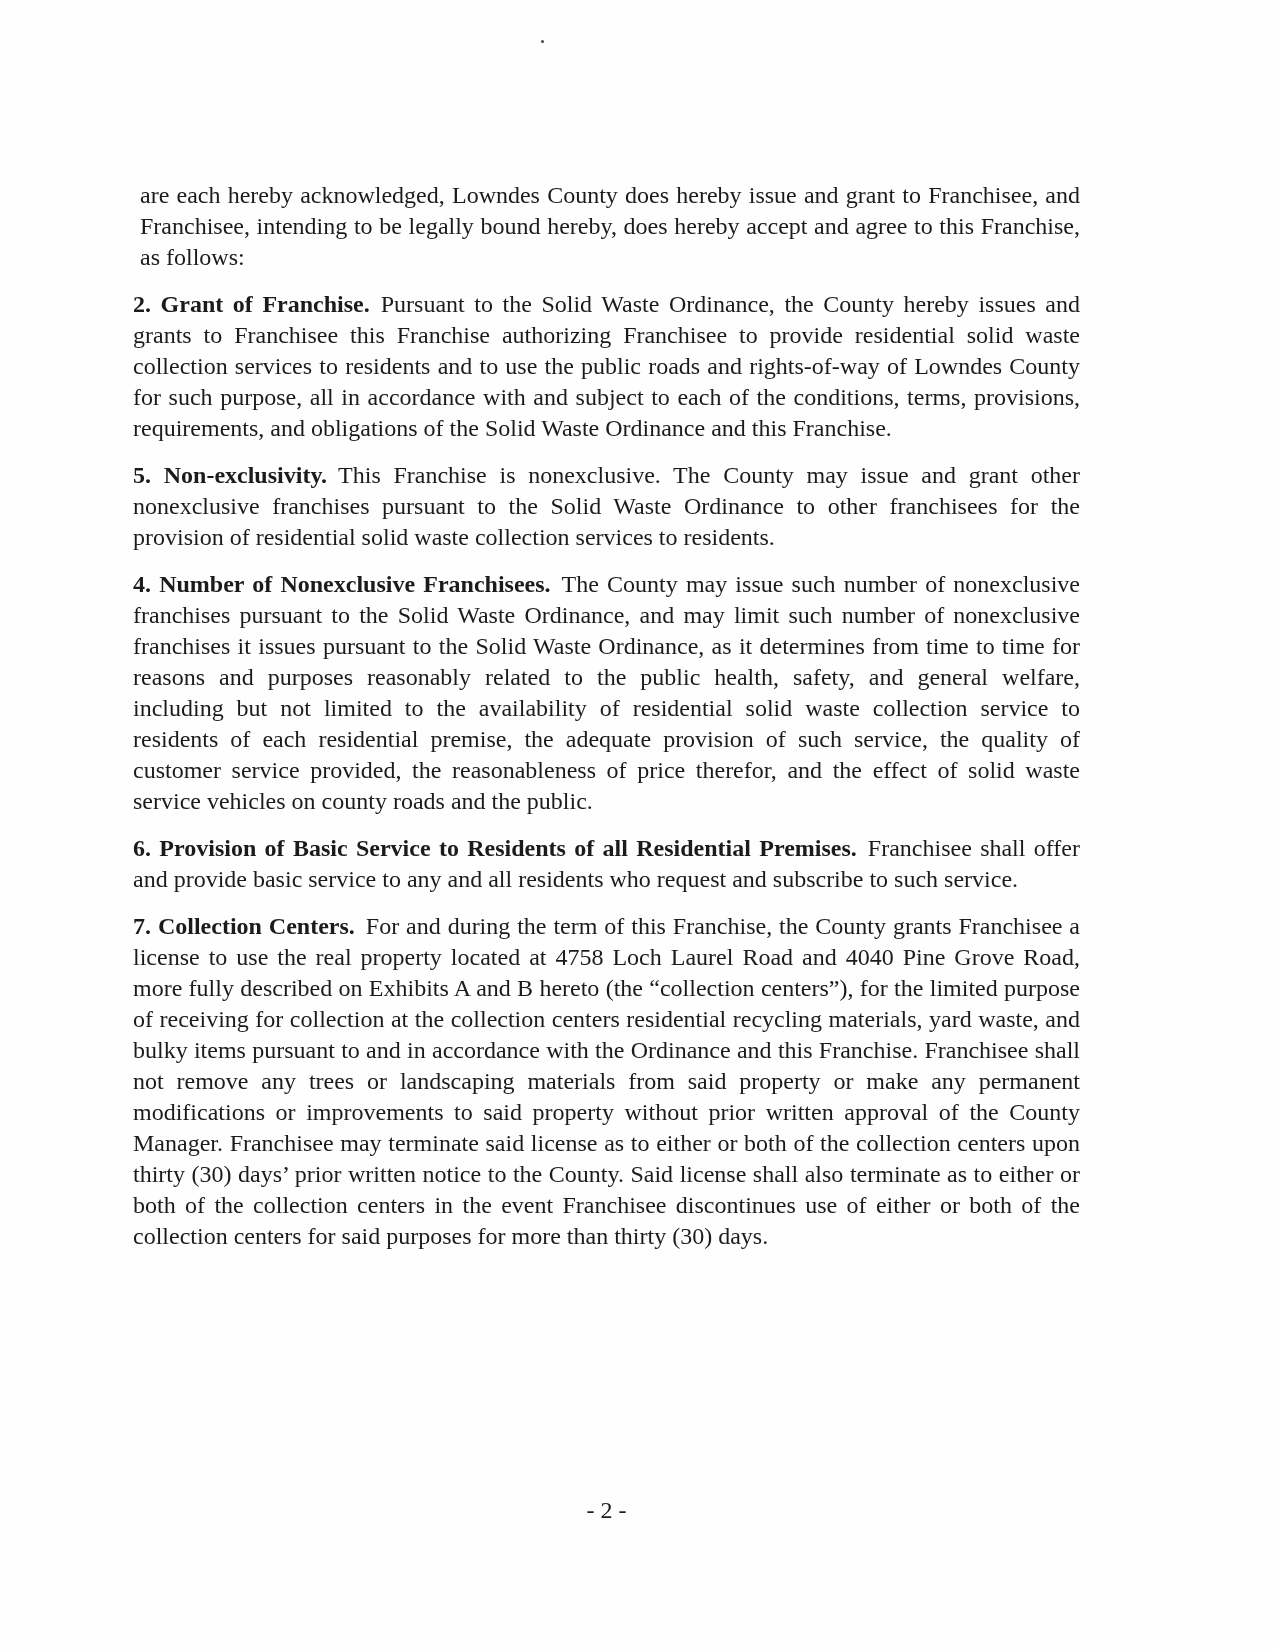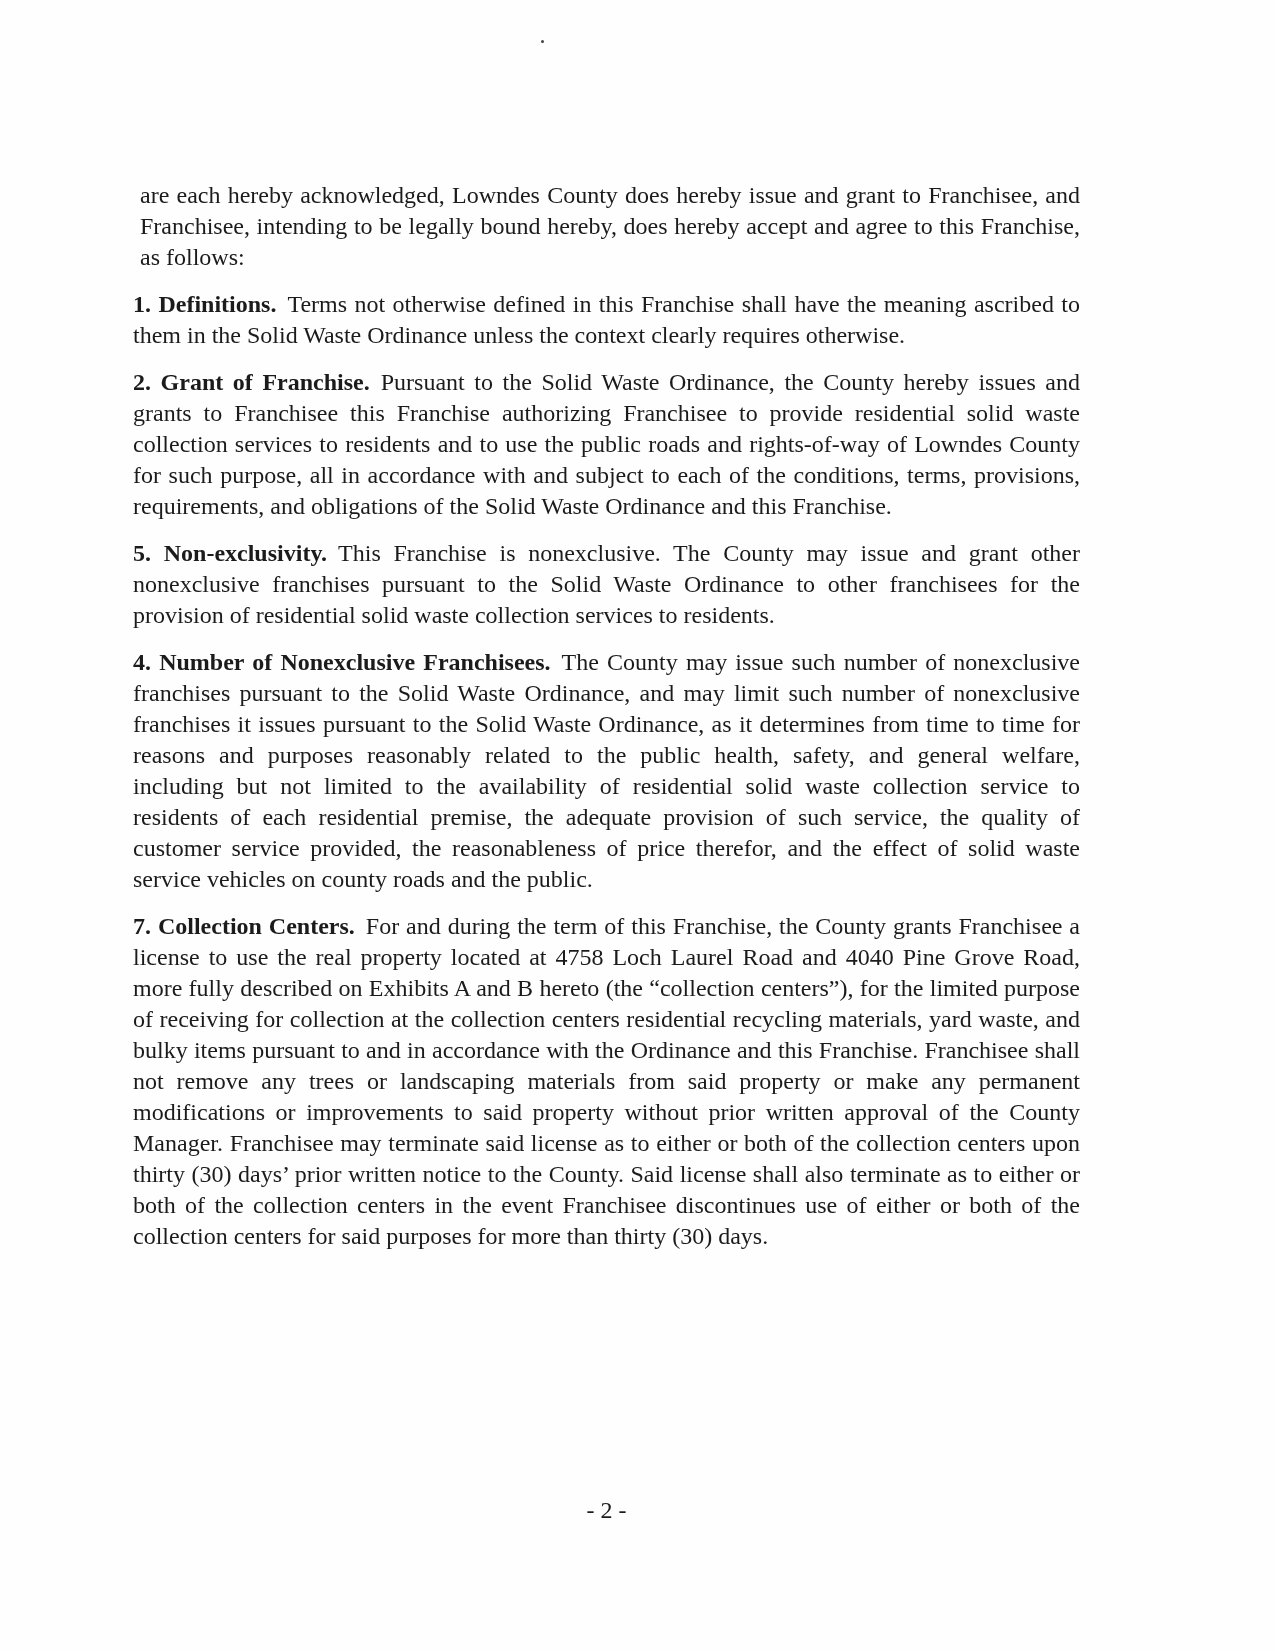--- a/index.html
+++ b/index.html
@@ -62,37 +62,37 @@
 <body>
 
 <div class="page">
 
   <div class="scan-dot"></div>
 
   <main class="content">
 
     <p class="intro spaced">are each hereby acknowledged, Lowndes County does hereby issue and grant to Franchisee, and Franchisee, intending to be legally bound hereby, does hereby accept and agree to this Franchise, as follows:</p>
 
-    <p class="spaced">
-      <strong class="section-heading">1. Definitions.</strong><span>Terms not otherwise defined in this Franchise shall have the meaning ascribed to them in the Solid Waste Ordinance unless the context clearly requires otherwise.</span>
-    </p>
 
     <p class="spaced">
       <strong class="section-heading">2. Grant of Franchise.</strong><span>Pursuant to the Solid Waste Ordinance, the County hereby issues and grants to Franchisee this Franchise authorizing Franchisee to provide residential solid waste collection services to residents and to use the public roads and rights-of-way of Lowndes County for such purpose, all in accordance with and subject to each of the conditions, terms, provisions, requirements, and obligations of the Solid Waste Ordinance and this Franchise.</span>
     </p>
 
     <p class="spaced">
       <strong class="section-heading">5. Non-exclusivity.</strong><span>This Franchise is nonexclusive.  The County may issue and grant other nonexclusive franchises pursuant to the Solid Waste Ordinance to other franchisees for the provision of residential solid waste collection services to residents.</span>
     </p>
 
     <p class="spaced">
       <strong class="section-heading">4. Number of Nonexclusive Franchisees.</strong><span>The County may issue such number of nonexclusive franchises pursuant to the Solid Waste Ordinance, and may limit such number of nonexclusive franchises it issues pursuant to the Solid Waste Ordinance, as it determines from time to time for reasons and purposes reasonably related to the public health, safety, and general welfare, including but not limited to the availability of residential solid waste collection service to residents of each residential premise, the adequate provision of such service, the quality of customer service provided, the reasonableness of price therefor, and the effect of solid waste service vehicles on county roads and the public.</span>
     </p>
 
 
+    <p class="spaced">
+      <strong class="section-heading">6. Provision of Basic Service to Residents of all Residential Premises.</strong><span>Franchisee shall offer and provide basic service to any and all residents who request and subscribe to such service.</span>
+    </p>
 
     <p>
       <strong class="section-heading">7.  Collection Centers.</strong><span>For and during the term of this Franchise, the County grants Franchisee a license to use the real property located at 4758 Loch Laurel Road and 4040 Pine Grove Road, more fully described on Exhibits A and B hereto (the “collection centers”), for the limited purpose of receiving for collection at the collection centers residential recycling materials, yard waste, and bulky items pursuant to and in accordance with the Ordinance and this Franchise. Franchisee shall not remove any trees or landscaping materials from said property or make any permanent modifications or improvements to said property without prior written approval of the County Manager.  Franchisee may terminate said license as to either or both of the collection centers upon thirty (30) days’ prior written notice to the County.  Said license shall also terminate as to either or both of the collection centers in the event Franchisee discontinues use of either or both of the collection centers for said purposes for more than thirty (30) days.</span>
     </p>
 
   </main>
 
   <div class="footer">- 2 -</div>
 
 </div>

